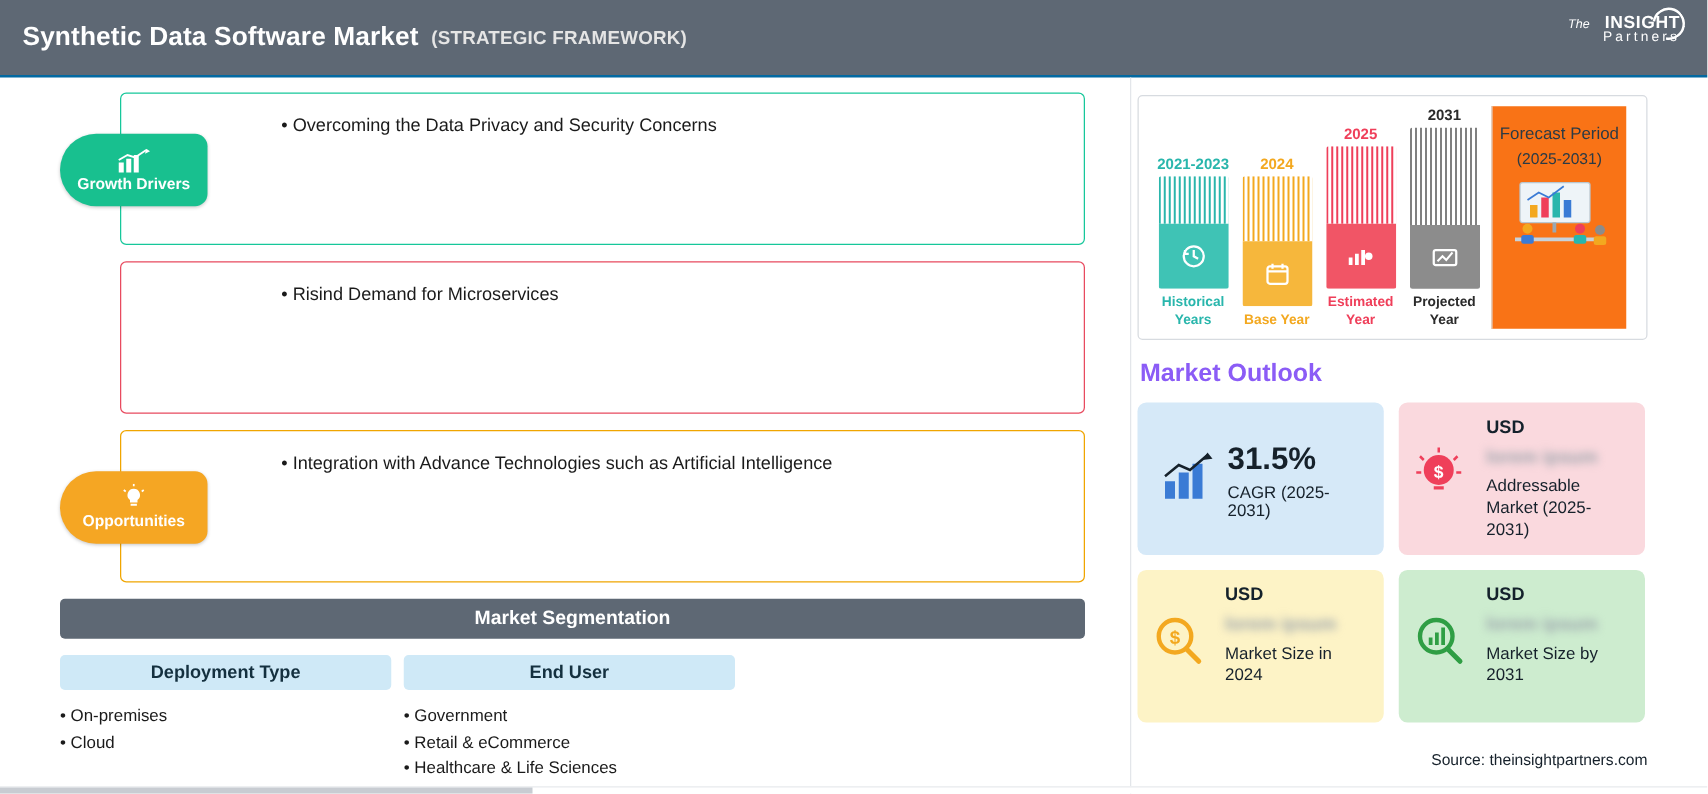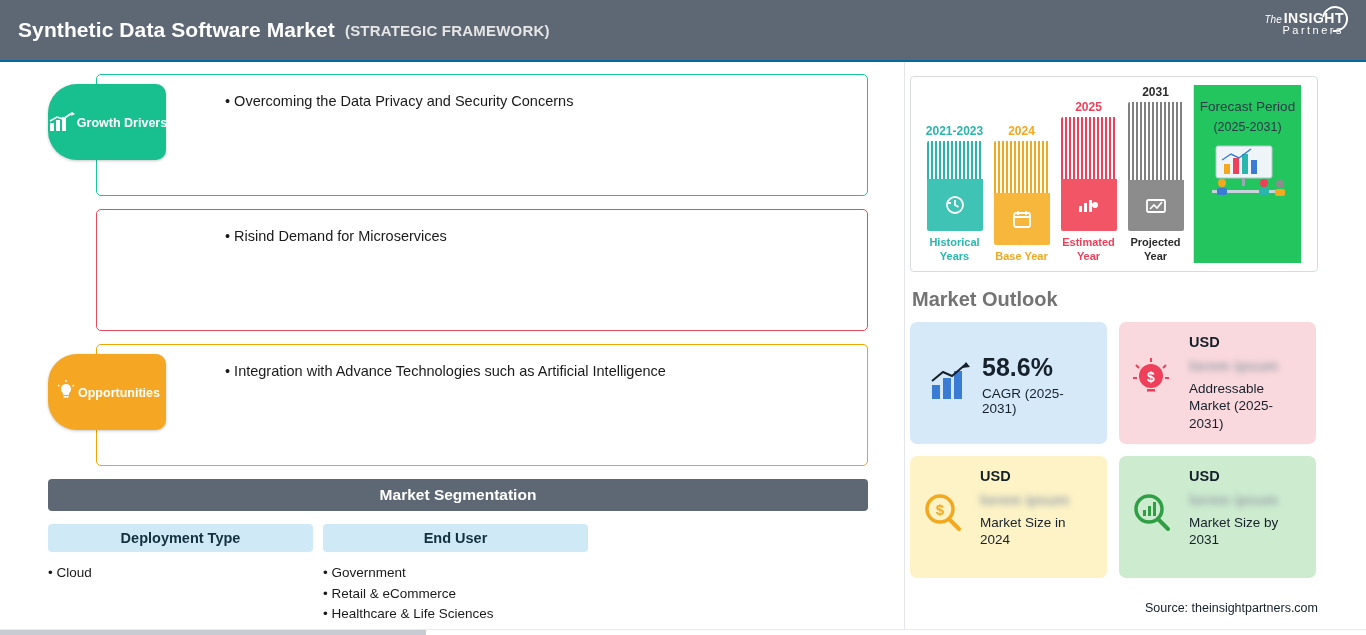--- a/index.html
+++ b/index.html
@@ -35,21 +35,21 @@
     letter-spacing: 0.2px;
   }
   .logo {
     position: absolute;
     right: 22px;
     top: 10px;
     text-align: right;
     color: #ffffff;
     line-height: 1.05;
   }
-  .logo-the { font-size: 10px; font-style: italic; display:inline-block; vertical-align: top; margin-right: 2px; margin-top:5px;}
+  .logo-the { font-size: 10px; font-style: italic; display:inline-block; vertical-align: top; margin-right: 12px; margin-top:5px;}
   .logo-insight { font-size: 14px; font-weight: bold; letter-spacing: 0.5px; display:inline-block;}
   .logo-partners { font-size: 11px; letter-spacing: 2.5px; display:block; text-align: right; margin-top: -2px;}
   .logo-mark {
     position: absolute;
     right: -4px;
     top: -4px;
     width: 26px; height: 26px;
     border: 2.5px solid #ffffff;
     border-radius: 50%;
     border-left-color: transparent;
@@ -96,27 +96,27 @@
   .bullet {
     font-size: 14.5px;
     color: #1a1a1a;
     line-height: 1.5;
   }
   .bullet:before { content: "• "; }
 
   .tag {
     position: absolute;
     left: 20px;
-    top: 10px;
+    top: 33px;
     width: 118px;
-    height: 76px;
+    height: 58px;
     border-radius: 29px 10px 10px 29px;
     color: #ffffff;
     display: flex;
-    flex-direction: row;
+    flex-direction: column;
     align-items: center;
     justify-content: center;
     z-index: 4;
     box-shadow: 0 1px 3px rgba(0,0,0,0.22);
   }
   .tag.green  { background: #18c08f; }
   .tag.red    { background: #ef3f5a; }
   .tag.orange { background: #f5a623; text-align: center; }
   .tag-label {
     font-size: 12.5px;
@@ -219,30 +219,30 @@
     line-height: 1.22;
   }
   .forecast-col {
     width: 108px;
     border-left: 1px solid #dde1e5;
     margin-left: 4px;
     padding-top: 14px;
     display: flex;
     flex-direction: column;
     align-items: center;
-    background: #22c55e;
+    background: #f97316;
   }
   .forecast-t1 { font-size: 13.5px; color:#2b3a45; text-align:center; line-height:1.25;}
   .forecast-t2 { font-size: 12.5px; color:#2b3a45; margin-top: 4px;}
   .forecast-art { margin-top: 10px; }
 
   .outlook-title {
     font-size: 20px;
     font-weight: bold;
-    color: #737373;
+    color: #8b5cf6;
     margin: 16px 0 11px 2px;
   }
 
   .cards {
     display: flex;
     flex-wrap: wrap;
     gap: 12px;
     width: 410px;
   }
   .card {
@@ -376,20 +376,21 @@
     </div>
 
     <div class="seg-bar">
       <span>Market Segmentation</span>
     </div>
 
     <div class="seg-cols">
       <div class="seg-col">
         <div class="seg-head">Deployment Type</div>
         <div class="seg-list">
+          <div class="seg-item">On-premises</div>
           <div class="seg-item">Cloud</div>
         </div>
       </div>
       <div class="seg-col">
         <div class="seg-head">End User</div>
         <div class="seg-list">
           <div class="seg-item">Government</div>
           <div class="seg-item">Retail &amp; eCommerce</div>
           <div class="seg-item">Healthcare &amp; Life Sciences</div>
         </div>
@@ -494,21 +495,21 @@
           <span>
             <svg width="46" height="46" viewBox="0 0 46 46">
               <rect x="6" y="26" width="8" height="14" fill="#3a7bd5"></rect>
               <rect x="17" y="19" width="8" height="21" fill="#3a7bd5"></rect>
               <rect x="28" y="12" width="8" height="28" fill="#3a7bd5"></rect>
               <path d="M6 22 L17 13 L26 17 L40 5" stroke="#16212b" stroke-width="2" fill="none"></path>
               <polygon points="40,3 44,8 36,9" fill="#16212b"></polygon>
             </svg>
           </span>
           <div>
-            <div class="cagr">58.6%</div>
+            <div class="cagr">31.5%</div>
             <div class="cagr-cap">CAGR (2025-2031)</div>
           </div>
         </div>
       </div>
 
       <div class="card pink">
         <span class="side-icon">
           <svg width="44" height="44" viewBox="0 0 44 44">
             <circle cx="22" cy="20" r="12" fill="#ef3f5a"></circle>
             <text x="22" y="26" font-size="14" font-family="Liberation Sans, sans-serif" fill="#ffffff" text-anchor="middle" font-weight="bold">$</text>

